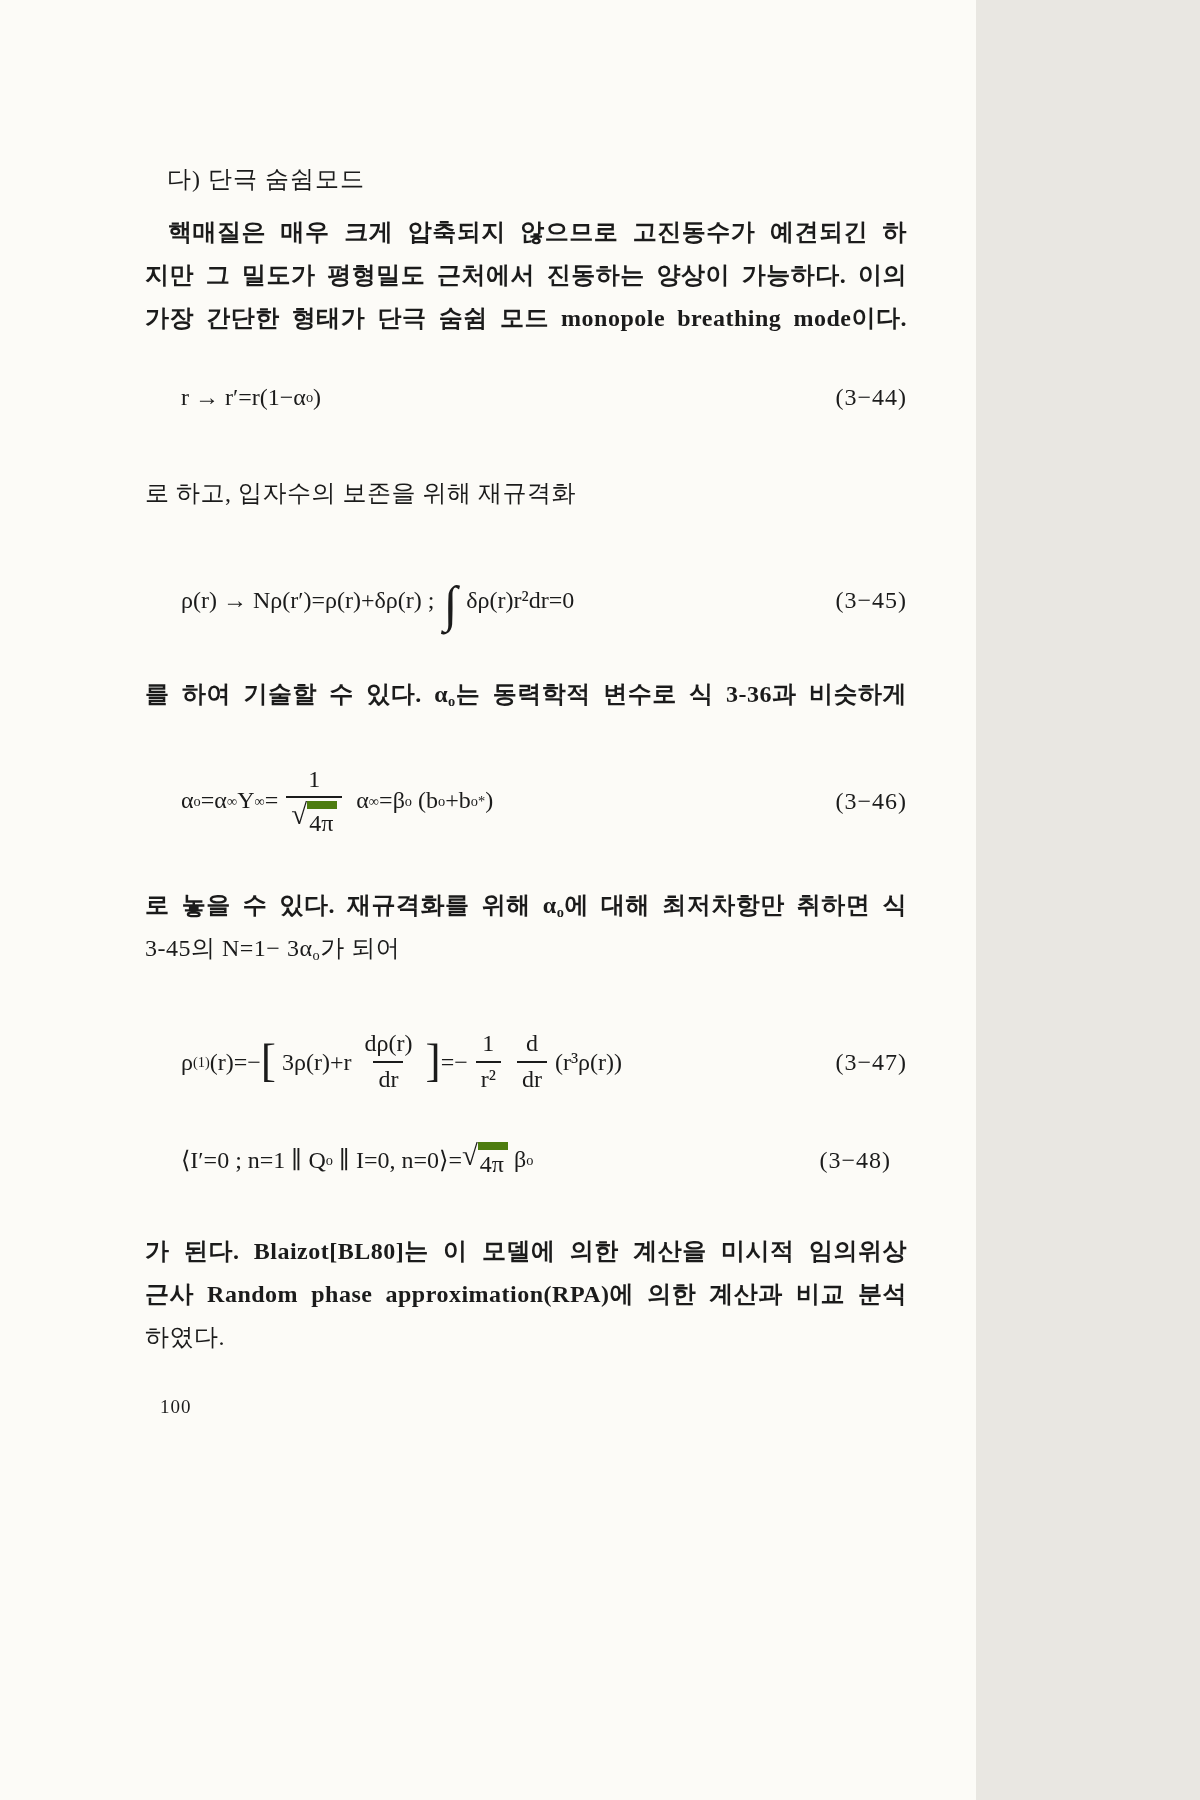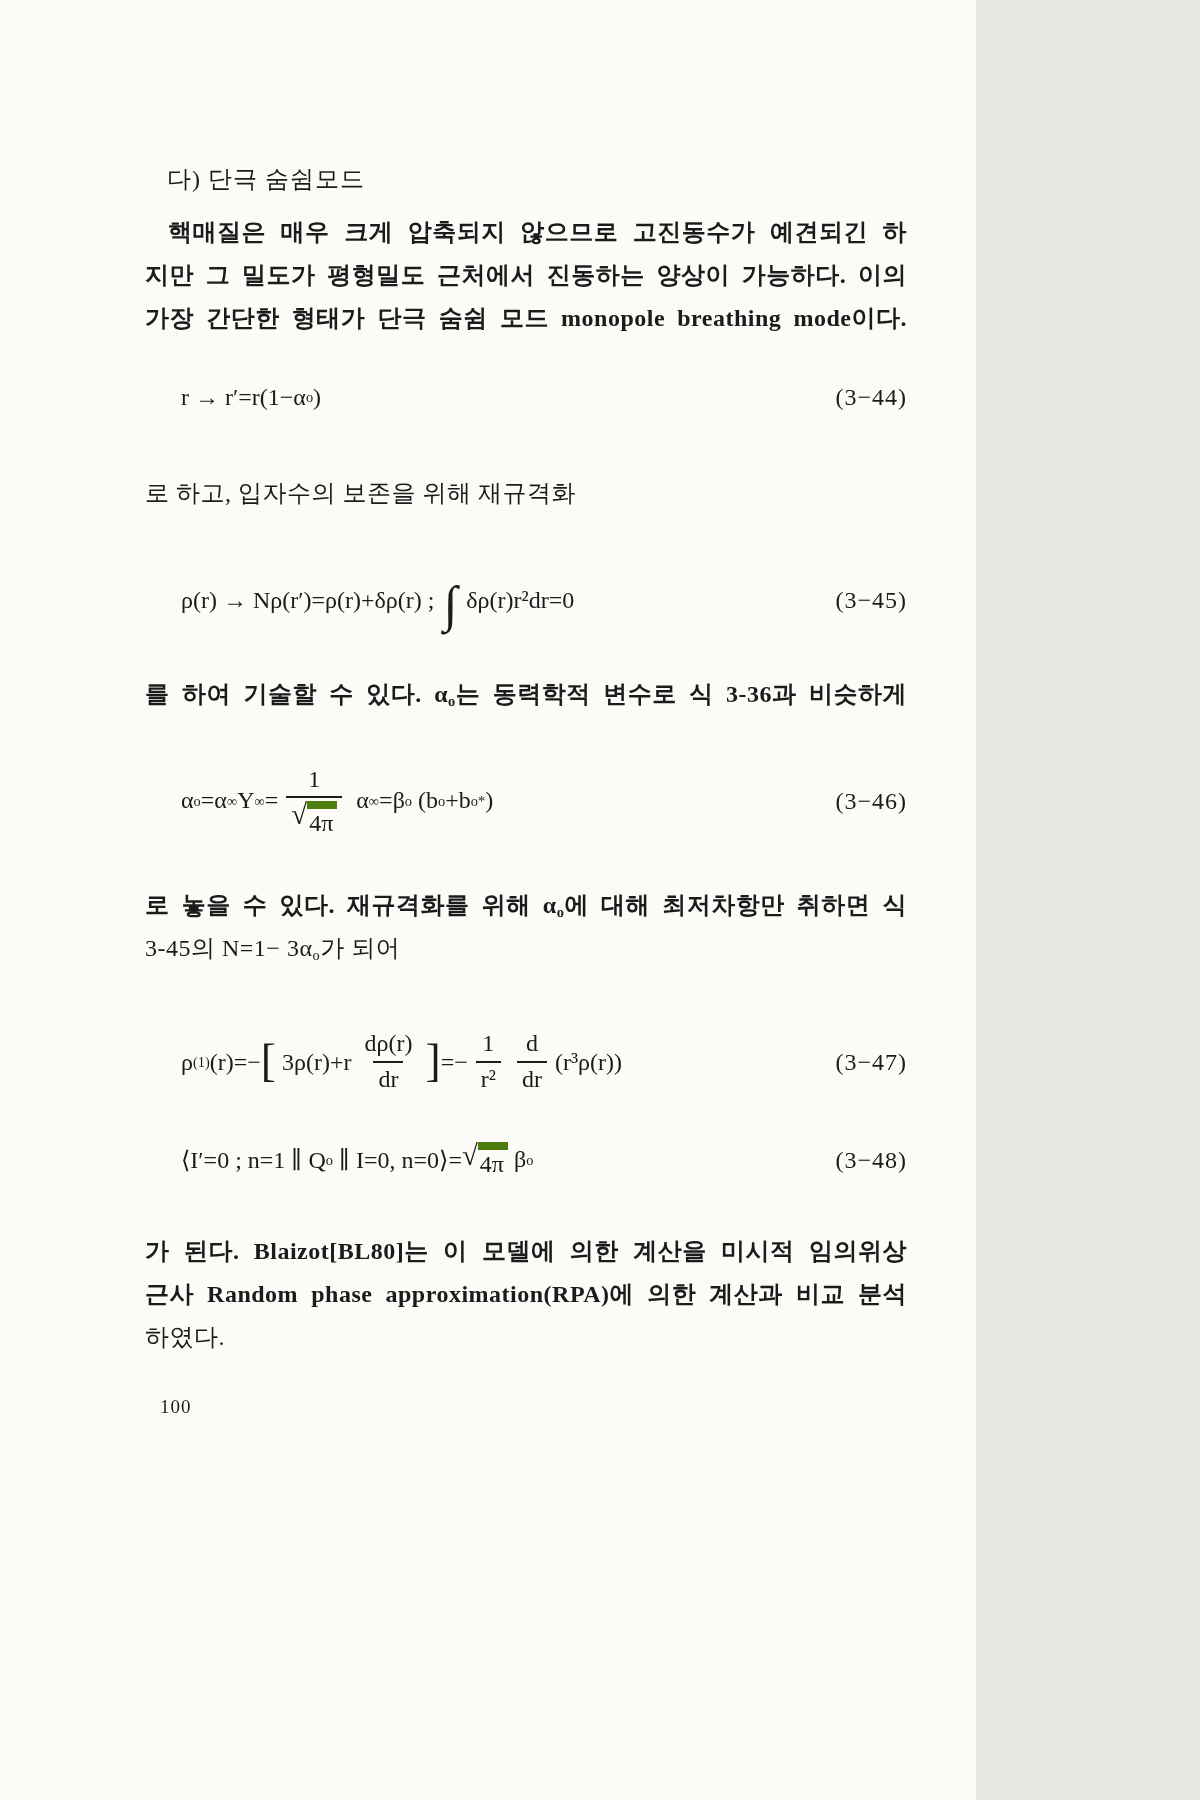--- a/index.html
+++ b/index.html
@@ -24,21 +24,21 @@
   .eq{
     display:flex;justify-content:space-between;align-items:center;
     padding-left:36px;
   }
   .eq-body{display:inline-flex;align-items:center;flex-wrap:nowrap;white-space:pre;}
   .eq-label{letter-spacing:1px;}
   .eq-44{margin:40px 0 0 0;min-height:34px;}
   .eq-45{margin:56px 0 0 0;min-height:58px;gap:32px;}
   .eq-46{margin:42px 0 0 0;min-height:86px;}
   .eq-47{margin:46px 0 0 0;min-height:92px;}
-  .eq-48{margin:28px 0 0 0;min-height:48px;}
+  .eq-48{margin:28px 16px 0 0;min-height:48px;}
   .sp-after-44{margin-top:58px;}
   .sp-after-45{margin-top:44px;}
   .sp-after-46{margin-top:40px;}
   .sp-after-48{margin-top:46px;}
   .frac{
     display:inline-flex;flex-direction:column;align-items:center;
     vertical-align:middle;margin:0 8px;line-height:1.15;
   }
   .frac .num{display:block;padding:0 5px 3px 5px;text-align:center;}
   .frac .den{display:block;border-top:2px solid #1b1b1b;padding:3px 5px 0 5px;text-align:center;}

